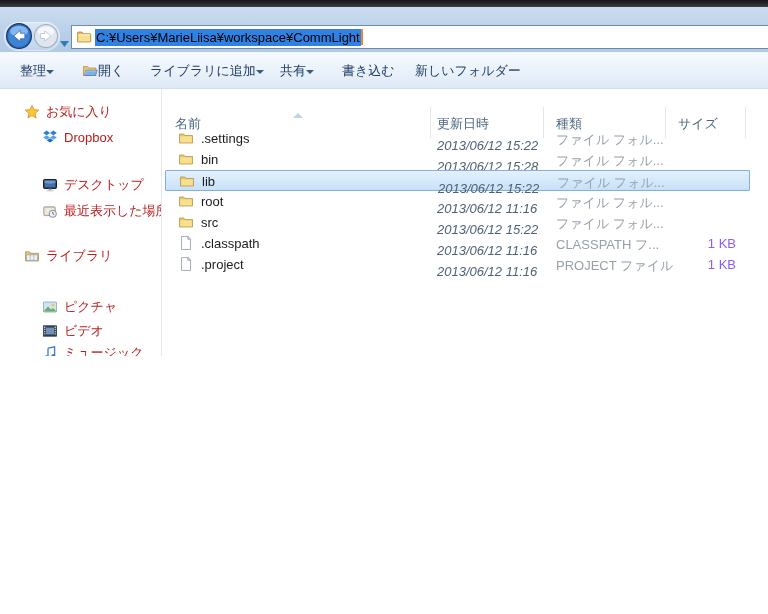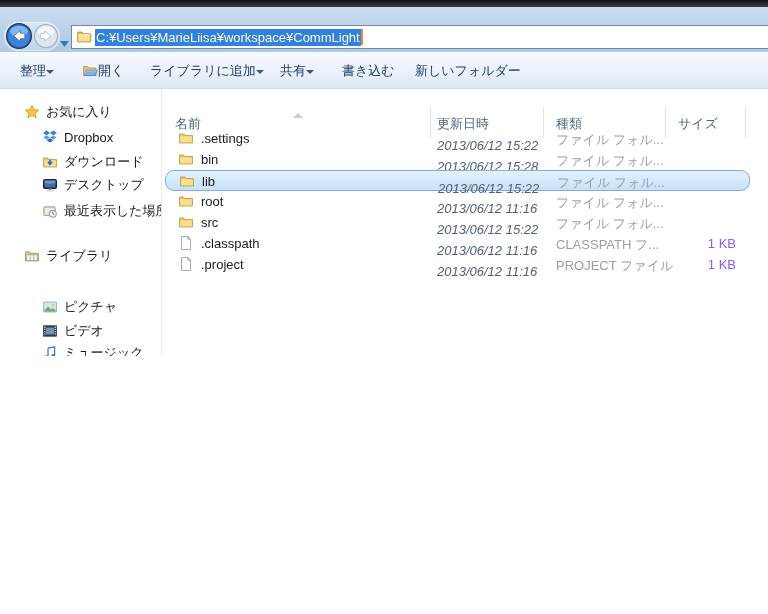--- a/index.html
+++ b/index.html
@@ -17,55 +17,55 @@
   .nav-capsule{position:absolute;left:4px;top:15px;width:56px;height:29px;border-radius:15px;
     background:linear-gradient(#d9e7f5,#c0d4ea);box-shadow:0 0 0 1px rgba(255,255,255,.45) inset;}
   .nav-btn{position:absolute;top:15px;}
   .nav-btn.back{left:5px;}
   .nav-btn.fwd{left:33px;top:16px;}
   .nav-caret{position:absolute;left:60px;top:26px;}
 
   .address-bar{position:absolute;left:71px;top:18px;width:697px;height:24px;background:#ffffff;
     border:1px solid #6e8aa5;border-right:none;display:flex;align-items:center;padding-left:4px;}
   .address-folder{flex:0 0 auto;margin-right:3px;display:flex;}
-  .address-sel{background:#2f82e4;color:#fef9c3;font-size:13px;line-height:17px;padding:0 1px;white-space:pre;}
+  .address-sel{background:#2f82e4;color:#000000;font-size:13px;line-height:17px;padding:0 1px;white-space:pre;}
   .address-caret{display:inline-block;width:2px;height:16px;background:#e8872e;vertical-align:middle;}
 
   
   .toolbar{position:absolute;left:0;top:52px;width:768px;height:37px;
     background:linear-gradient(#f6fafd,#e9f1fa 55%,#dde9f6);
     border-top:1px solid #f2f7fc;border-bottom:1px solid #d3dfec;}
   .tb-item{position:absolute;top:0;height:35px;display:inline-flex;align-items:center;
     color:#1e3c64;font-size:13px;cursor:default;padding:0 4px;}
   .tb-caret{display:inline-block;width:0;height:0;border-left:4px solid transparent;
     border-right:4px solid transparent;border-top:4px solid #3a5a7a;margin-top:2px;}
 
   
   .main{position:absolute;left:0;top:89px;width:768px;height:267px;background:#fff;}
   .sidebar{position:absolute;left:0;top:0;width:162px;height:267px;border-right:1px solid #e4eaf0;overflow:hidden;}
   .sb-item{position:absolute;height:20px;display:flex;align-items:center;gap:6px;
-    font-size:13px;color:#0f172a;white-space:nowrap;text-align:right;}
+    font-size:13px;color:#b91c1c;white-space:nowrap;text-align:right;}
   .sb-section{left:24px;}
   .sb-child{left:42px;}
   .sb-item .ic{display:flex;width:16px;height:16px;flex:0 0 auto;}
 
   
   .filepane{position:absolute;left:162px;top:0;width:606px;height:267px;}
   .colheaders{position:absolute;left:0;top:16px;width:606px;height:35px;color:#4c677f;font-size:13px;}
   .col-label{position:absolute;top:10px;}
   .col-sep{position:absolute;top:2px;height:31px;width:1px;background:#dde6ef;}
   .sort-arrow{position:absolute;top:1px;left:131px;}
 
   .row{position:absolute;left:3px;width:585px;height:21px;font-size:13px;color:#1b1b1b;}
   .row .ic{position:absolute;left:13px;top:2px;width:16px;height:16px;display:flex;}
   .c-name{position:absolute;left:36px;top:3px;color:#1b1b1b;}
   .c-date{position:absolute;left:272px;top:10px;color:#4f6275;font-style:italic;}
   .c-type{position:absolute;left:391px;top:3px;color:#96a0aa;}
   .c-size{position:absolute;left:490px;top:3px;width:81px;text-align:right;color:#8b5cf6;}
-  .row.selected{background:linear-gradient(#e4f1fd,#c8e1f8);border:1px solid #84aede;border-radius:9px;}
+  .row.selected{background:linear-gradient(#e4f1fd,#c8e1f8);border:1px solid #84aede;border-radius:1px;}
   .row.selected .c-type{color:#8fa3b5;}
 </style>
 </head>
 <body>
 
 <div class="page">
   <div class="window">
 
     <div class="top-strip"></div>
 
@@ -160,30 +160,20 @@
               <path d="M4.6 1.6 L8 3.9 L4.6 6.2 L1.2 3.9 Z"></path>
               <path d="M11.4 1.6 L14.8 3.9 L11.4 6.2 L8 3.9 Z"></path>
               <path d="M4.6 6.2 L8 8.5 L4.6 10.8 L1.2 8.5 Z" fill="#5ba0e0"></path>
               <path d="M11.4 6.2 L14.8 8.5 L11.4 10.8 L8 8.5 Z" fill="#5ba0e0"></path>
               <path d="M4.7 11.2 L8 9.3 L11.3 11.2 L8 13.6 Z" fill="#1f6cc4"></path>
             </svg>
           </span>
           <span>Dropbox</span>
         </div>
 
-        <div class="sb-item sb-child" style="top:63px">
-          <span class="ic">
-            <svg width="16" height="16" viewBox="0 0 16 16">
-              <path d="M1.5 4 L5.8 4 L7 5.5 L14.5 5.5 L14.5 13 L1.5 13 Z" fill="#e8c56b" stroke="#b08d3e" stroke-width="0.7"></path>
-              <path d="M2.2 6.3 L13.8 6.3 L13.8 12.3 L2.2 12.3 Z" fill="#f7e08e"></path>
-              <path d="M8 5.5 L8 9.2 M5.9 7.8 L8 10.4 L10.1 7.8" stroke="#2e6fd0" stroke-width="1.7" fill="none"></path>
-            </svg>
-          </span>
-          <span>ダウンロード</span>
-        </div>
 
         <div class="sb-item sb-child" style="top:86px">
           <span class="ic">
             <svg width="16" height="16" viewBox="0 0 16 16">
               <rect x="1.5" y="2.5" width="13" height="9" rx="1" fill="#2c3138" stroke="#1d2126"></rect>
               <rect x="2.6" y="3.6" width="10.8" height="6.8" fill="#3f6fae"></rect>
               <path d="M2.6 3.6 L13.4 3.6 L13.4 6 Q8 7.5 2.6 6 Z" fill="#6b97c9"></path>
               <rect x="6.6" y="11.6" width="2.8" height="1.6" fill="#9aa4ad"></rect>
               <rect x="4.6" y="13.2" width="6.8" height="1.1" fill="#b9c2ca"></rect>
             </svg>

